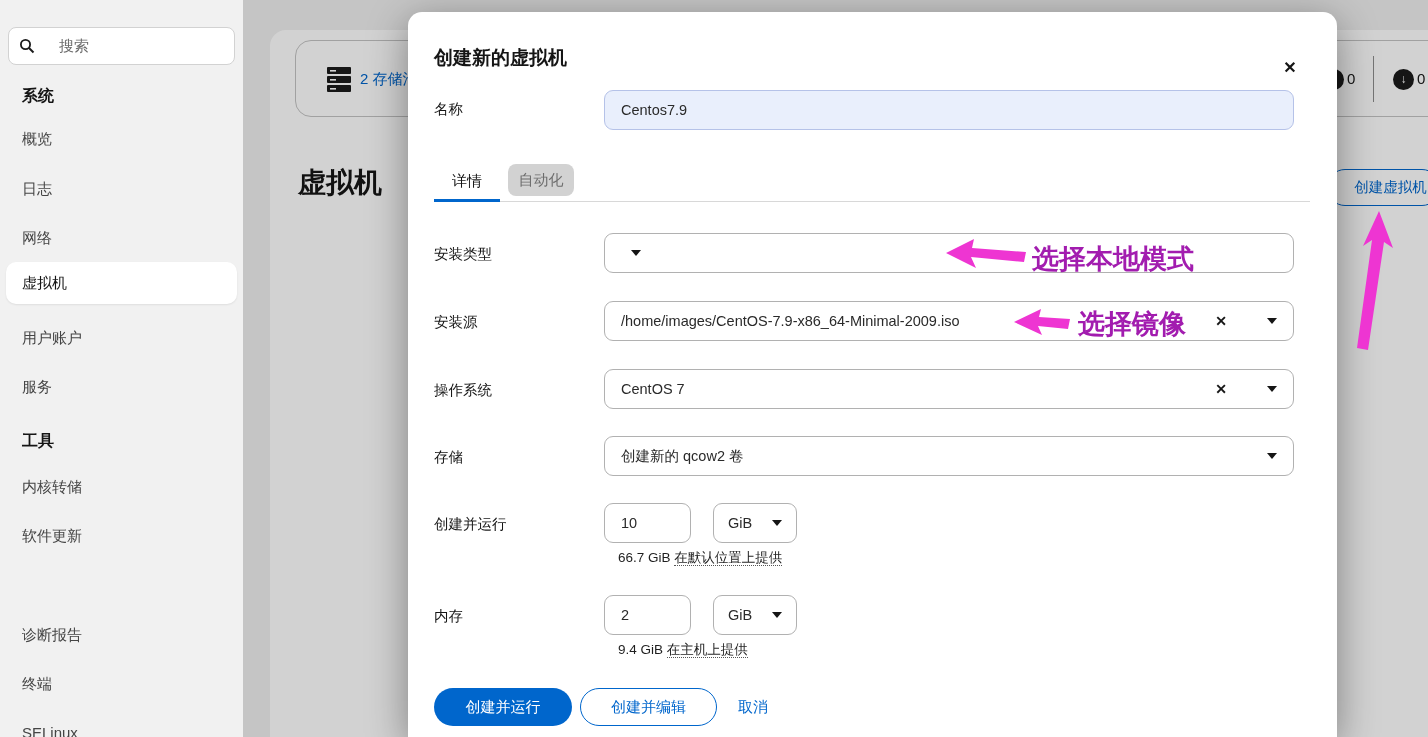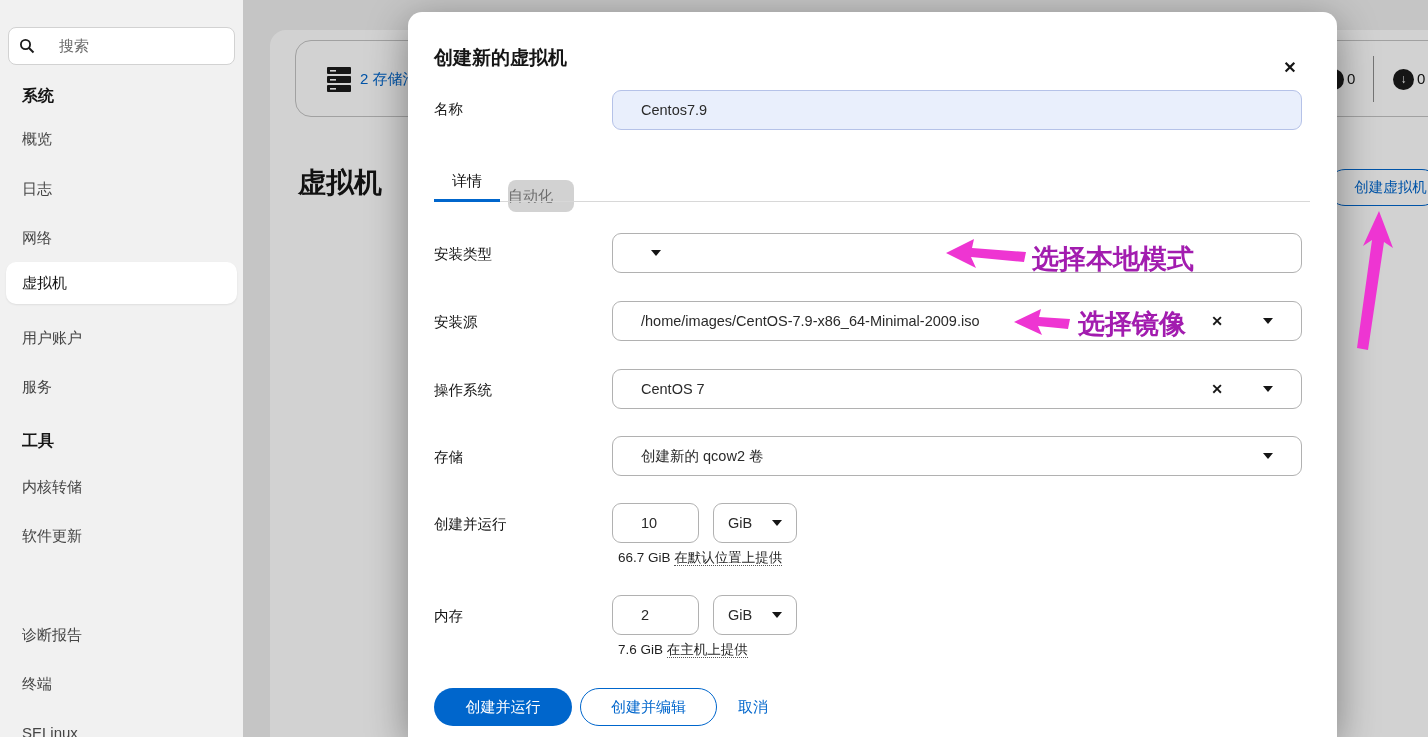--- a/index.html
+++ b/index.html
@@ -44,39 +44,39 @@
 
   
   .modal { position:absolute; left:408px; top:12px; width:929px; height:725px;
            background:#fff; border-radius:14px 14px 0 0; z-index:10;
            box-shadow:0 10px 40px rgba(0,0,0,0.4); }
   .modal-title { position:absolute; left:26px; top:33px; font-size:19px; font-weight:700; color:#151515; }
   .modal-close { position:absolute; left:868px; top:42px; width:28px; height:28px;
                  font-size:16px; font-weight:700; color:#151515; text-align:center;
                  line-height:28px; cursor:pointer; background:none; border:none; font-family:inherit; }
   .f-label { position:absolute; left:26px; font-size:14.5px; color:#151515; height:18px; line-height:18px; }
-  .ctl { position:absolute; left:204px; width:690px; height:40px; background:#fff;
+  .ctl { position:absolute; left:196px; width:690px; height:40px; background:#fff;
          border:1px solid #b1b1b1; border-radius:9px; display:flex; align-items:center;
-         padding:0 28px; font-size:14.5px; color:#2a2a2a; cursor:pointer; }
+         padding:0 16px; font-size:14.5px; color:#2a2a2a; cursor:pointer; }
   .ctl .val { flex:1; white-space:nowrap; overflow:hidden; }
   .name-input { background:#e9effc; border-color:#b5c2e8; cursor:text; }
   .caret { width:0; height:0; border-left:5px solid transparent; border-right:5px solid transparent;
            border-top:6px solid #151515; margin-left:10px; }
   .clear-x { font-weight:700; font-size:14px; color:#151515; margin-right:30px; cursor:pointer; }
   .num { width:87px; cursor:text; }
   .unit { left:305px; width:84px; justify-content:space-between; padding:0 14px; }
   .helper { position:absolute; left:210px; font-size:13.5px; color:#1f1f1f; }
   .helper .hlink { border-bottom:1px dotted #555; cursor:pointer; }
 
   .tab-active { position:absolute; left:26px; top:160px; width:66px; text-align:center;
                 font-size:15px; color:#151515; cursor:pointer; }
   .tab-underline { position:absolute; left:26px; top:187px; width:66px; height:3px;
                    background:#0066cc; z-index:2; }
-  .tab-disabled { position:absolute; left:100px; top:168px; width:66px; height:32px;
-                  background:#d2d2d2; border-radius:8px; text-align:left; line-height:32px;
+  .tab-disabled { position:absolute; left:100px; top:152px; width:66px; height:32px;
+                  background:#d2d2d2; border-radius:8px; text-align:center; line-height:32px;
                   font-size:15px; color:#6d6d6d; }
   .tab-rule { position:absolute; left:26px; top:189px; width:876px; height:1px; background:#d8d8d8; }
 
   .btn { position:absolute; top:676px; height:38px; border-radius:19px; font-size:15px;
          font-family:inherit; cursor:pointer; }
   .btn-primary { left:26px; width:138px; background:#0066cc; color:#fff; border:none; }
   .btn-secondary { left:172px; width:137px; background:#fff; color:#0066cc; border:1px solid #0066cc; }
   .btn-link { left:330px; width:60px; background:none; border:none; color:#0066cc; text-align:left; }
 
   .annotations { position:absolute; left:0; top:0; z-index:20; pointer-events:none; }
@@ -196,21 +196,21 @@
 
     <div class="f-label" style="top:595px">内存</div>
     <div class="ctl num" style="top:583px">
       <span class="val">2</span>
     </div>
     <div class="ctl unit" style="top:583px">
       <span>GiB</span>
       <span class="caret"></span>
     </div>
     <div class="helper" style="top:629px">
-      <span>7.6 GiB </span><span class="hlink">在主机上提供</span>
+      <span>9.4 GiB </span><span class="hlink">在主机上提供</span>
     </div>
 
     <button class="btn btn-primary">创建并运行</button>
     <button class="btn btn-secondary">创建并编辑</button>
     <button class="btn btn-link">取消</button>
   </div>
 
   <svg class="annotations" width="1428" height="737" viewBox="0 0 1428 737">
     <polygon fill="#ee35d2" points="946,253 974,239 972,248 1026,252 1024,262 971,257 976,268"></polygon>
     <text class="ann-text" x="1032" y="268" fill="#a21caf">选择本地模式</text>

